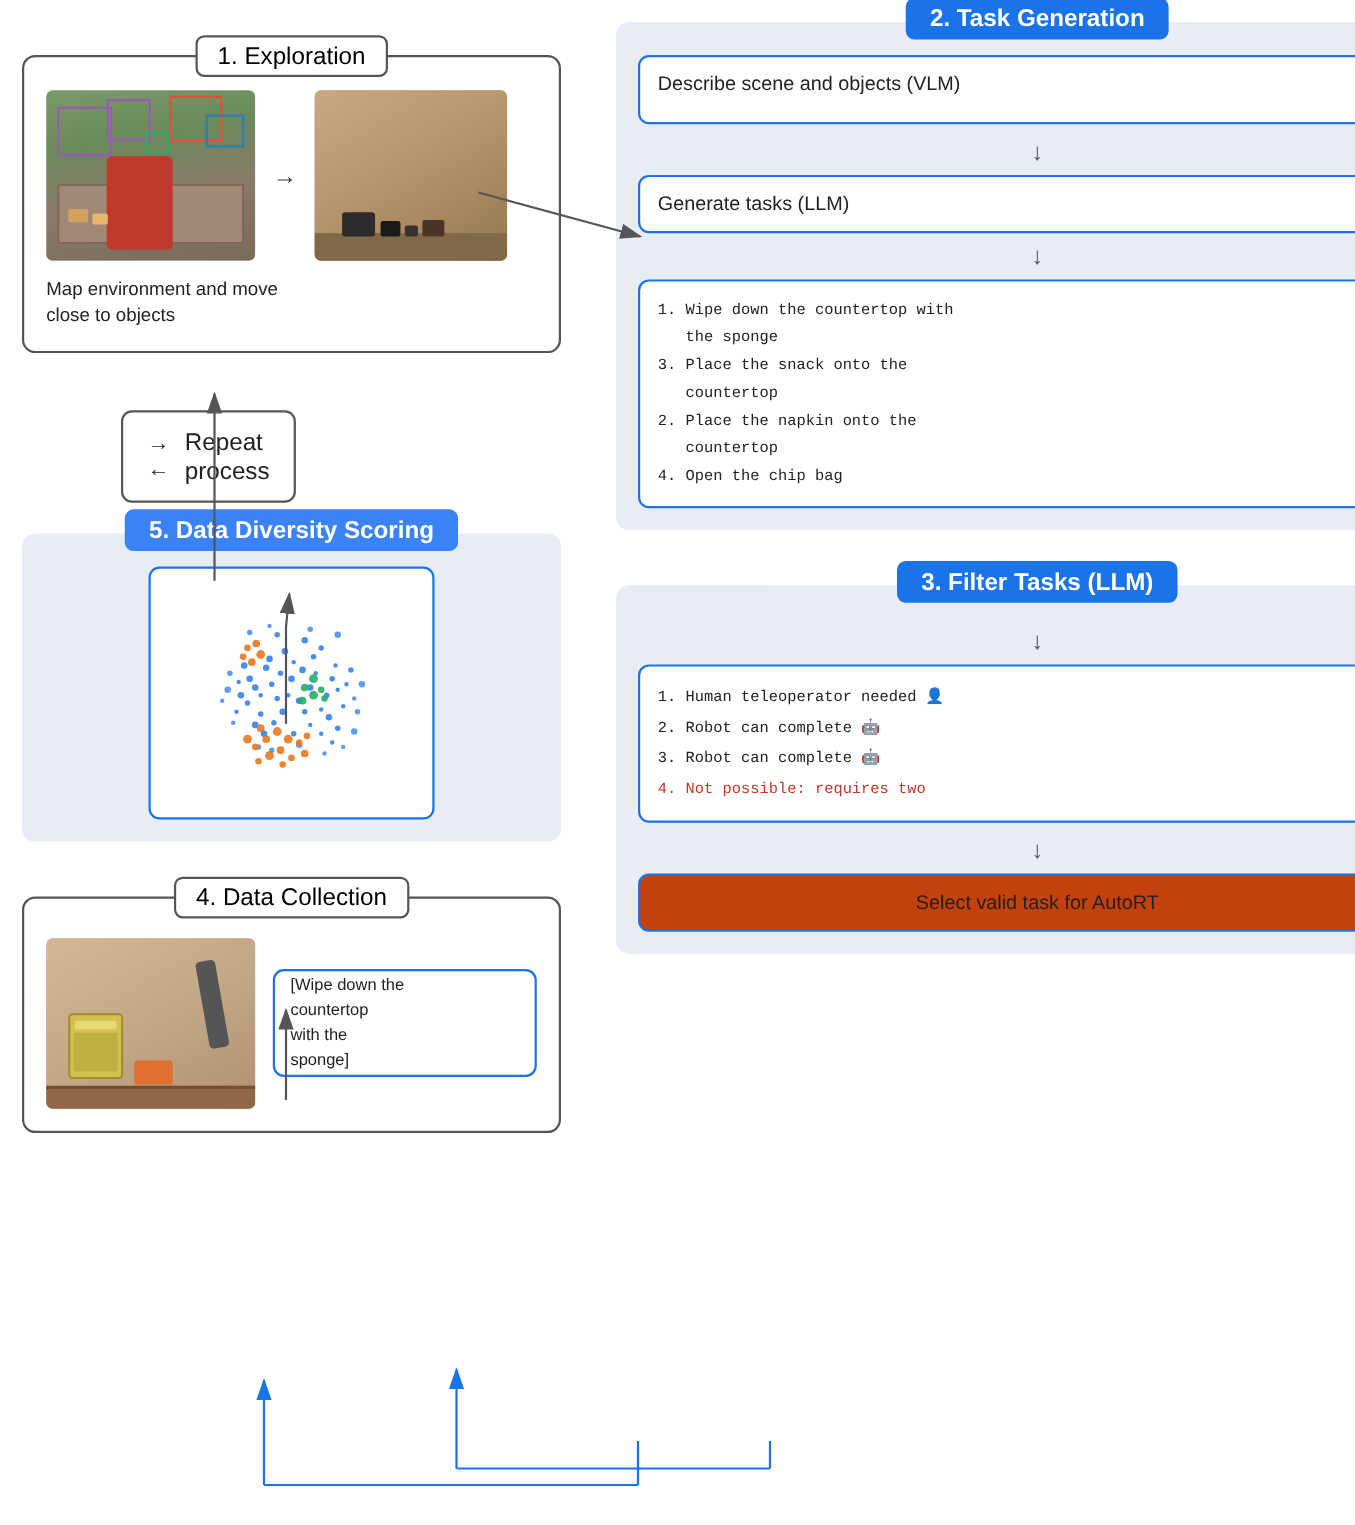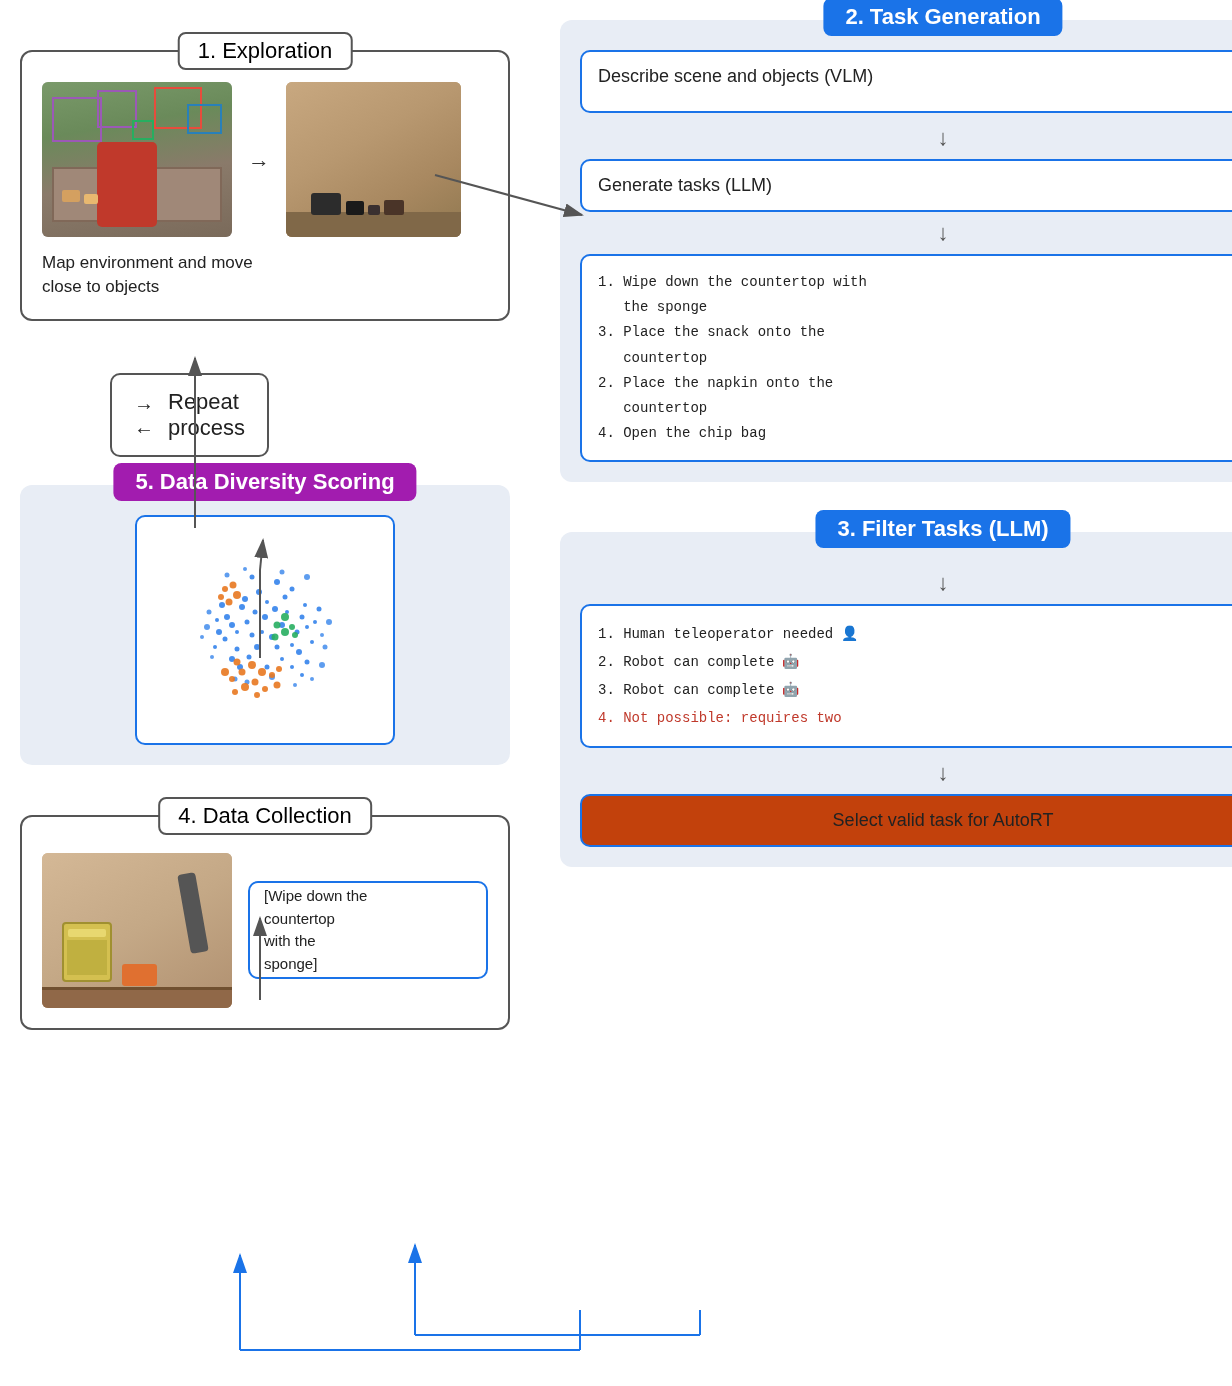--- a/index.html
+++ b/index.html
@@ -58,21 +58,21 @@
       font-size: 22px;
       font-weight: 500;
       white-space: nowrap;
     }
 
     .section-title-blue {
       position: absolute;
       top: -22px;
       left: 50%;
       transform: translateX(-50%);
-      background: #a21caf;
+      background: #3b82f6;
       border-radius: 8px;
       padding: 6px 22px;
       font-size: 22px;
       font-weight: 600;
       color: #fff;
       white-space: nowrap;
     }
 
     .exploration-images {
       display: flex;

